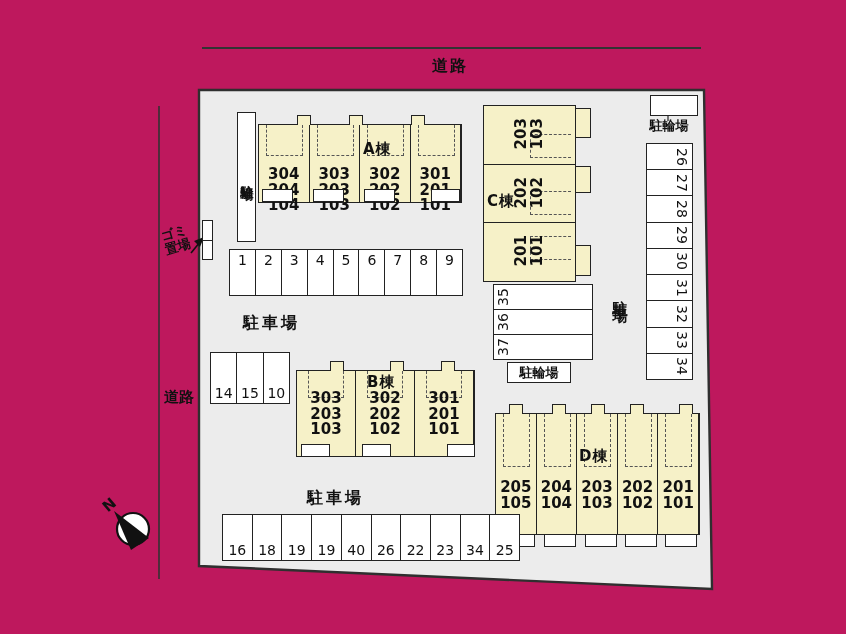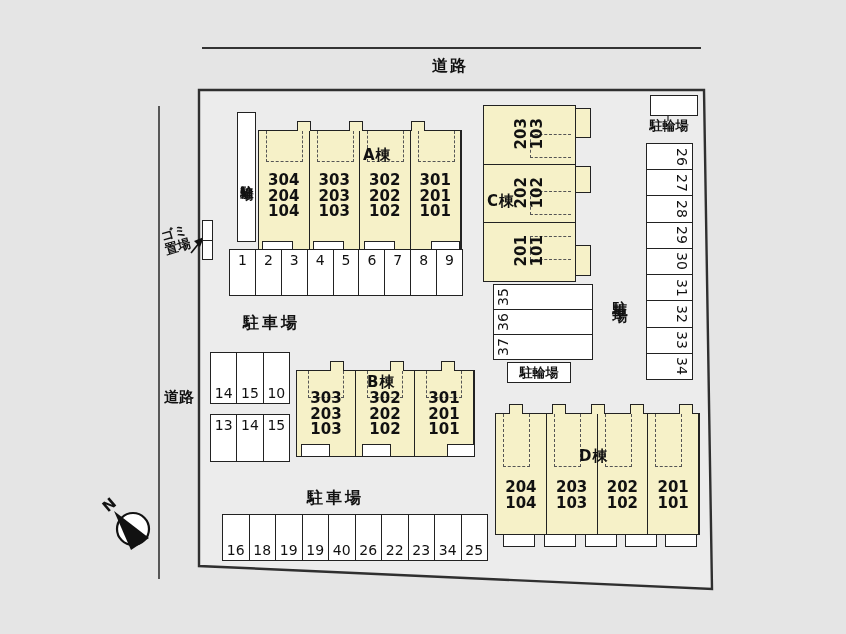--- a/index.html
+++ b/index.html
@@ -1,17 +1,17 @@
 <!DOCTYPE html>
 <html><head>
 <meta charset="utf-8">
 <style>
   html,body{margin:0;padding:0;background:#fff;}
   #canvas{
-    position:relative;width:846px;height:634px;background:#e5e5e5;
+    position:relative;width:846px;height:634px;background:#be185d;
     font-family:"DejaVu Sans",sans-serif;color:#111;overflow:hidden;
   }
   .abs{position:absolute;}
   svg#base{position:absolute;left:0;top:0;z-index:0;}
   .lbl{position:absolute;z-index:4;font-weight:bold;color:#111;}
   .pre{white-space:pre-line;}
   
   .pk{position:absolute;background:#fff;border:1.6px solid #222;z-index:2;box-sizing:border-box;}
   .rowflex{display:flex;}
   .colflex{display:flex;flex-direction:column;}
@@ -70,21 +70,21 @@
   <div class="abs" style="left:202px;top:220px;width:11px;height:40px;background:#fff;border:1.4px solid #222;box-sizing:border-box;z-index:3;">
     <div style="height:50%;border-bottom:1.2px solid #222;"></div>
   </div>
 
   <div class="lbl" style="left:103px;top:496px;font-size:15px;transform:rotate(-40deg);z-index:5;">N</div>
 
   <div class="bikebox" style="left:237px;top:112px;width:19px;height:130px;">
     <span class="vtext" style="font-size:13px;font-weight:bold;letter-spacing:2px;">駐輪場</span>
   </div>
 
-  <div class="bldg" style="left:258px;top:130px;width:204px;height:125px;">
+  <div class="bldg" style="left:258px;top:124px;width:204px;height:79px;">
     <div class="bump" style="left:38px;"></div>
     <div class="bump" style="left:90px;"></div>
     <div class="bump" style="left:152px;"></div>
     <div class="bname" style="left:104px;top:15px;">A棟</div>
     <div class="bcol">
       <div class="stair" style="left:7px;width:35px;height:30px;"></div>
       <div class="units" style="top:42px;">304
 204
 104</div>
     </div>
@@ -146,31 +146,20 @@
 
   <div class="pk rowflex" style="left:210px;top:352px;width:80px;height:52px;">
     <div class="cell num-bot">
         <span class="num">14</span>
       </div>
     <div class="cell num-bot">
         <span class="num">15</span>
       </div>
     <div class="cell num-bot">
         <span class="num">10</span>
-      </div>
-  </div>
-  <div class="pk rowflex" style="left:210px;top:414px;width:80px;height:48px;">
-    <div class="cell num-top">
-        <span class="num">13</span>
-      </div>
-    <div class="cell num-top">
-        <span class="num">14</span>
-      </div>
-    <div class="cell num-top">
-        <span class="num">15</span>
       </div>
   </div>
 
   <div class="bldg" style="left:296px;top:370px;width:179px;height:87px;">
     <div class="bump" style="left:33px;"></div>
     <div class="bump" style="left:93px;"></div>
     <div class="bump" style="left:144px;"></div>
     <div class="bname" style="left:70px;top:2px;">B棟</div>
     <div class="bcol">
       <div class="stair" style="left:11px;width:34px;height:26px;"></div>
@@ -270,20 +259,25 @@
 
   <div class="bldg" style="left:495px;top:413px;width:205px;height:122px;">
     <div class="bump" style="left:13px;"></div>
     <div class="bump" style="left:56px;"></div>
     <div class="bump" style="left:95px;"></div>
     <div class="bump" style="left:134px;"></div>
     <div class="bump" style="left:183px;"></div>
     <div class="bname" style="left:83px;top:33px;">D棟</div>
     <div class="bcol">
       <div class="stair" style="left:7px;width:25px;height:52px;"></div>
+      <div class="units" style="top:66px;">205
+105</div>
+    </div>
+    <div class="bcol">
+      <div class="stair" style="left:7px;width:25px;height:52px;"></div>
       <div class="units" style="top:66px;">204
 104</div>
     </div>
     <div class="bcol">
       <div class="stair" style="left:7px;width:25px;height:52px;"></div>
       <div class="units" style="top:66px;">203
 103</div>
     </div>
     <div class="bcol">
       <div class="stair" style="left:7px;width:25px;height:52px;"></div>
@@ -296,21 +290,21 @@
 101</div>
     </div>
     <div class="entry" style="left:7px;bottom:-13px;width:32px;"></div>
     <div class="entry" style="left:48px;bottom:-13px;width:32px;"></div>
     <div class="entry" style="left:89px;bottom:-13px;width:32px;"></div>
     <div class="entry" style="left:129px;bottom:-13px;width:32px;"></div>
     <div class="entry" style="left:169px;bottom:-13px;width:32px;"></div>
   </div>
 
   <div class="lbl" style="left:307px;top:488px;font-size:16px;letter-spacing:3px;">駐車場</div>
-  <div class="pk rowflex" style="left:222px;top:514px;width:266px;height:47px;">
+  <div class="pk rowflex" style="left:222px;top:514px;width:298px;height:47px;">
     <div class="cell num-bot">
         <span class="num">16</span>
       </div>
     <div class="cell num-bot">
         <span class="num">18</span>
       </div>
     <div class="cell num-bot">
         <span class="num">19</span>
       </div>
     <div class="cell num-bot">

